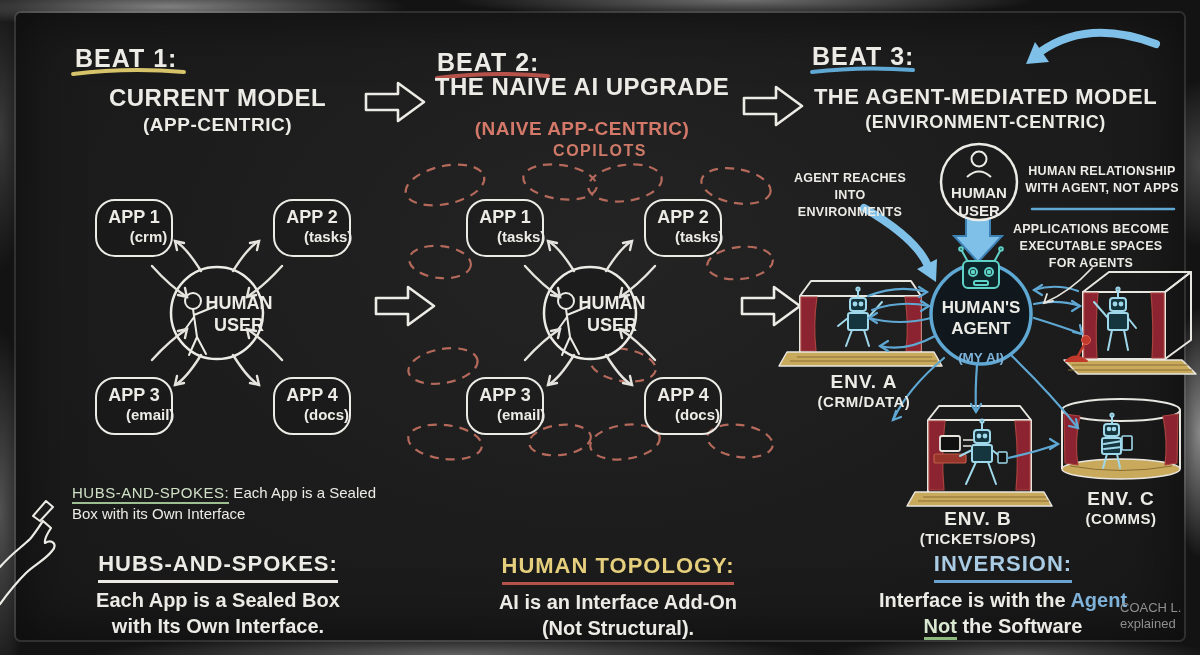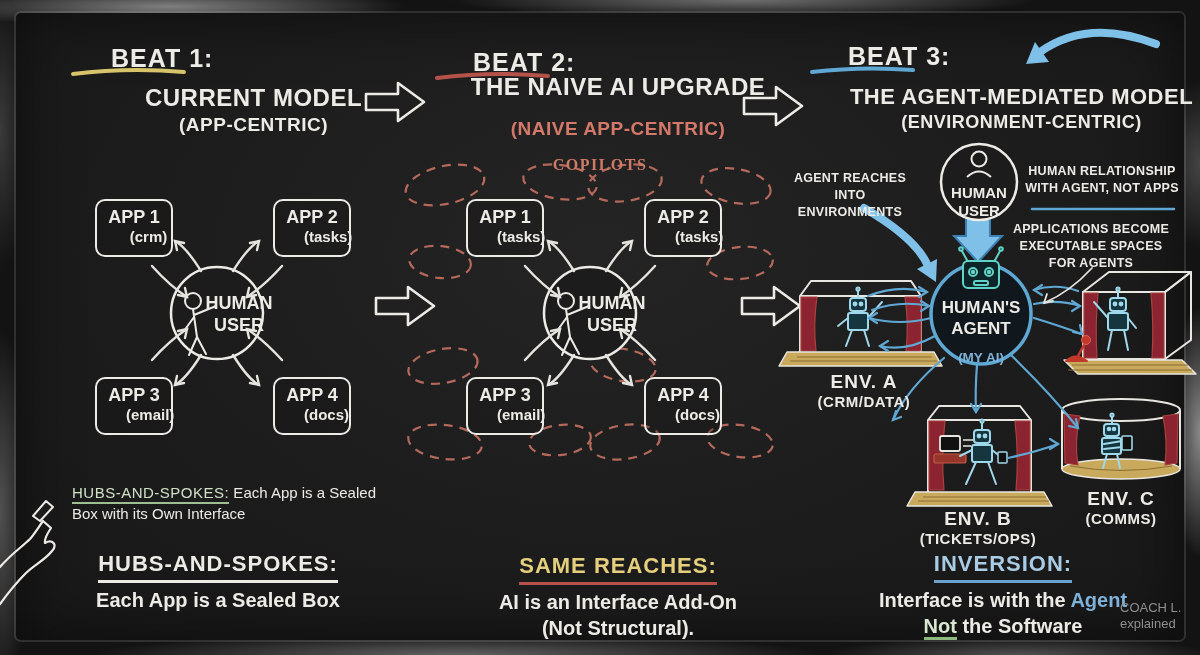--- a/index.html
+++ b/index.html
@@ -12,26 +12,26 @@
       radial-gradient(ellipse 60px 120px at 100% 25%, rgba(160,160,160,.35), transparent 70%),
       radial-gradient(ellipse 520px 30px at 38% 100%, rgba(190,190,190,.45), transparent 70%),
       radial-gradient(ellipse 280px 26px at 85% 100%, rgba(170,170,170,.4), transparent 70%),
       radial-gradient(ellipse 44px 260px at 0% 78%, rgba(175,175,175,.4), transparent 70%),
       radial-gradient(ellipse 40px 200px at 0% 20%, rgba(150,150,150,.3), transparent 70%),
       #131313; }
   .board { position:absolute; left:16px; top:13px; right:16px; bottom:15px; border-radius:5px;
     background: radial-gradient(ellipse at 50% 38%, #242424 0%, #1c1c1c 55%, #181818 100%);
     box-shadow: 0 0 0 2px rgba(225,225,225,.14), inset 0 0 60px rgba(0,0,0,.55); }
   svg.layer { position:absolute; left:0; top:0; z-index:2; pointer-events:none; }
-  .t { position:absolute; z-index:3; color:#ecebe6;margin-left:36px; }
+  .t { position:absolute; z-index:3; color:#ecebe6; }
   .beat-label { font-size:25px; font-weight:bold; letter-spacing:1px; }
   .beat-title { font-size:24px; font-weight:bold; text-align:center; letter-spacing:.5px; }
   .beat-sub { font-size:19px; font-weight:bold; text-align:center; letter-spacing:.5px; }
   .app-box { position:absolute; z-index:3; width:78px; height:58px; border:2.5px solid #ecebe6;
-    border-radius:10px; text-align:center; padding-top:6px; color:#ecebe6; background:rgba(20,20,20,.25); }
+    border-radius:20px; text-align:center; padding-top:6px; color:#ecebe6; background:rgba(20,20,20,.25); }
   .app-name { font-size:18px; font-weight:bold; }
   .app-detail { font-size:15px; font-weight:bold;margin-left:29px; }
   .hub-text { position:absolute; z-index:3; text-align:center; color:#ecebe6; font-weight:bold; }
   .annot { position:absolute; z-index:3; color:#ecebe6; font-size:12.5px; font-weight:bold;
     text-align:center; white-space:pre-line; line-height:1.35; letter-spacing:.3px; }
   .env-label { position:absolute; z-index:3; color:#ecebe6; text-align:center; font-weight:bold; }
   .env-name { font-size:19px; letter-spacing:1px; }
   .env-detail { font-size:15px; letter-spacing:.5px; }
   .copilots { position:absolute; z-index:3; color:#cf7a68; font-size:16px; font-weight:bold;
     letter-spacing:1.5px; text-align:center; }
@@ -321,21 +321,21 @@
   </div>
   <div class="app-box" style="left:273px; top:377px;">
     <div class="app-name">APP 4</div>
     <div class="app-detail">(docs)</div>
   </div>
   <div class="hub-text" style="left:195px; top:292px; width:88px; font-size:18px; line-height:22px;">
     <div>HUMAN</div>
     <div>USER</div>
   </div>
 
-  <div class="copilots" style="left:535px; top:156px; width:130px;font-family:Liberation Serif, serif;">COPILOTS</div>
+  <div class="copilots" style="left:535px; top:142px; width:130px;">COPILOTS</div>
   <div class="app-box" style="left:466px; top:199px;">
     <div class="app-name">APP 1</div>
     <div class="app-detail">(tasks)</div>
   </div>
   <div class="app-box" style="left:644px; top:199px;">
     <div class="app-name">APP 2</div>
     <div class="app-detail">(tasks)</div>
   </div>
   <div class="app-box" style="left:466px; top:377px;">
     <div class="app-name">APP 3</div>
@@ -378,23 +378,24 @@
   <div class="env-label" style="left:1062px; top:488px; width:118px;">
     <div class="env-name">ENV. C</div>
     <div class="env-detail">(COMMS)</div>
   </div>
 
   <div class="note" style="left:72px; top:482px;"><span class="note-heading">HUBS-AND-SPOKES:</span><span> Each App is a Sealed Box with its Own Interface</span></div>
 
   <div class="caption" style="left:58px; top:549px; width:320px;">
     <span class="cap-heading u-white">HUBS-AND-SPOKES:</span>
     <div class="cap-line">Each App is a Sealed Box</div>
+    <div class="cap-line">with Its Own Interface.</div>
   </div>
   <div class="caption" style="left:448px; top:551px; width:340px;">
-    <span class="cap-heading u-red">SAME REACHES:</span>
+    <span class="cap-heading u-red">HUMAN TOPOLOGY:</span>
     <div class="cap-line">AI is an Interface Add-On</div>
     <div class="cap-line">(Not Structural).</div>
   </div>
   <div class="caption" style="left:828px; top:549px; width:350px;">
     <span class="cap-heading u-blue">INVERSION:</span>
     <div class="cap-line"><span>Interface is with the </span><span class="accent-blue">Agent</span></div>
     <div class="cap-line"><span class="accent-not">Not</span><span> the Software</span></div>
   </div>
 
   <div class="credit" style="left:1120px; top:600px;">

